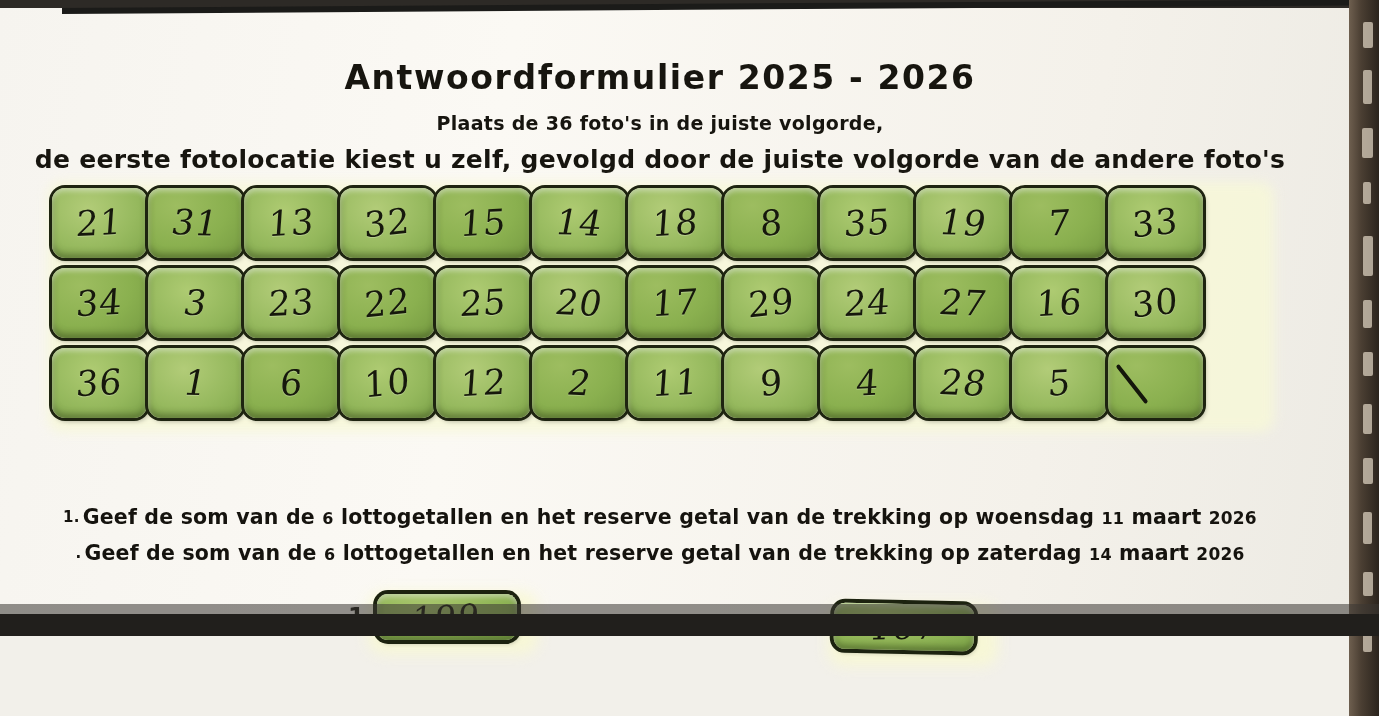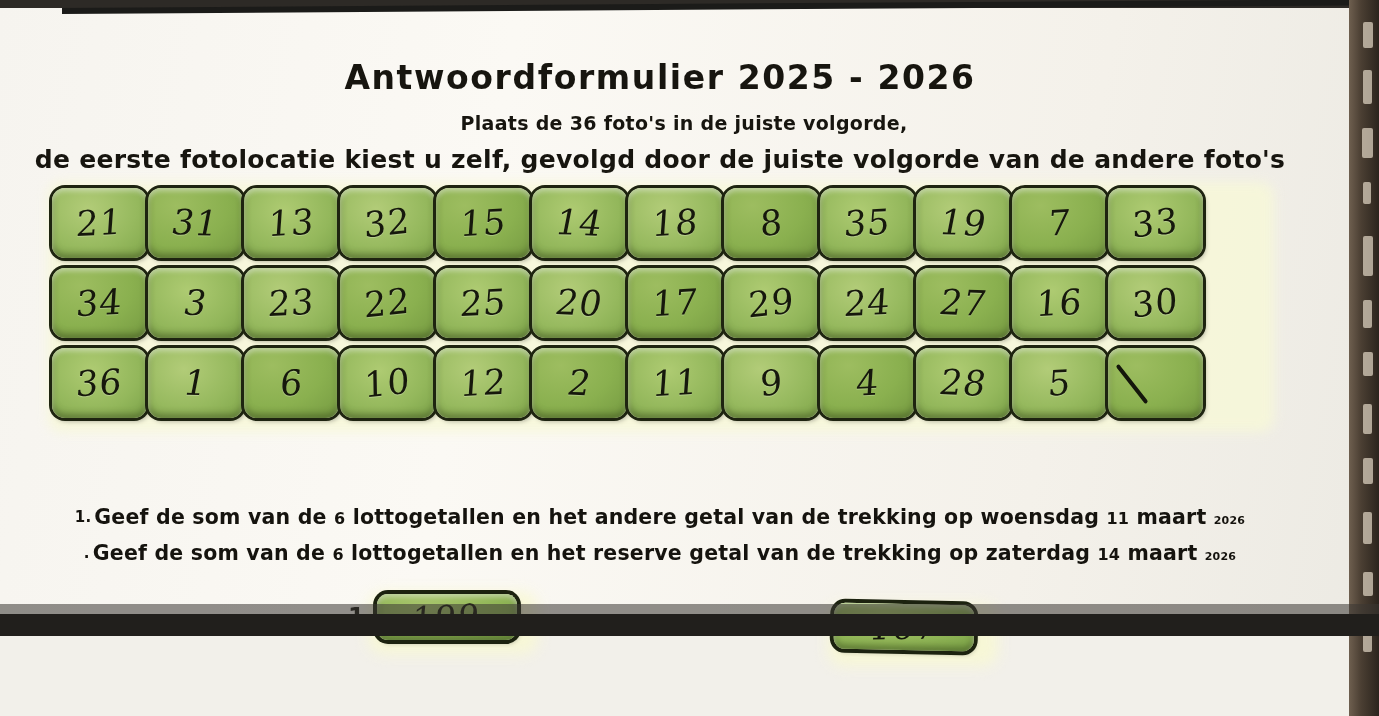--- a/index.html
+++ b/index.html
@@ -86,21 +86,20 @@
   }
   .sub1 {
     position: absolute;
     left: 0; top: 112px;
     width: 1320px;
     text-align: center;
     font-weight: bold;
     font-size: 19px;
     letter-spacing: .3px;
     color: #17150f;
-    padding-left: 24px;
   }
   .sub2 {
     position: absolute;
     left: 0; top: 145px;
     width: 1320px;
     text-align: center;
     font-weight: bold;
     font-size: 25px;
     letter-spacing: .3px;
     color: #17150f;
@@ -198,21 +197,21 @@
     letter-spacing: .2px;
   }
   .q.q1 { top: 505px; }
   .q.q2 { top: 541px; }
   .q .idx {
     font-size: 15px;
     vertical-align: 2px;
     margin-right: 3px;
   }
   .q .small { font-size: 16px; }
-  .q .smaller { font-size: 11px; }
+  .q .smaller { font-size: 17px; }
 
   
   .ansrow {
     position: absolute;
     top: 592px;
     left: 0;
     width: 1320px;
     height: 80px;
   }
   .ansgroup {
@@ -410,21 +409,21 @@
           <span class="num"></span>
         </div>
     </div>
 
   </div>
 
 
   <div class="q q1">
     <span class="idx">1.</span><span>Geef de som van de</span>
     <span class="small">6</span>
-    <span>lottogetallen en het andere getal van de trekking op woensdag</span>
+    <span>lottogetallen en het reserve getal van de trekking op woensdag</span>
     <span class="small">11</span>
     <span>maart</span>
     <span class="smaller">2026</span>
   </div>
 
   <div class="q q2">
     <span class="idx">.</span><span>Geef de som van de</span>
     <span class="small">6</span>
     <span>lottogetallen en het reserve getal van de trekking op zaterdag</span>
     <span class="small">14</span>

